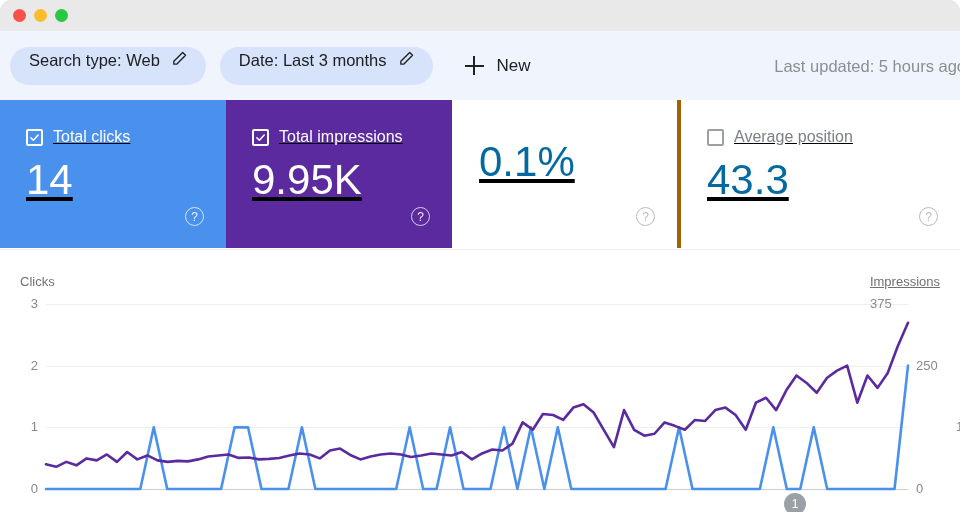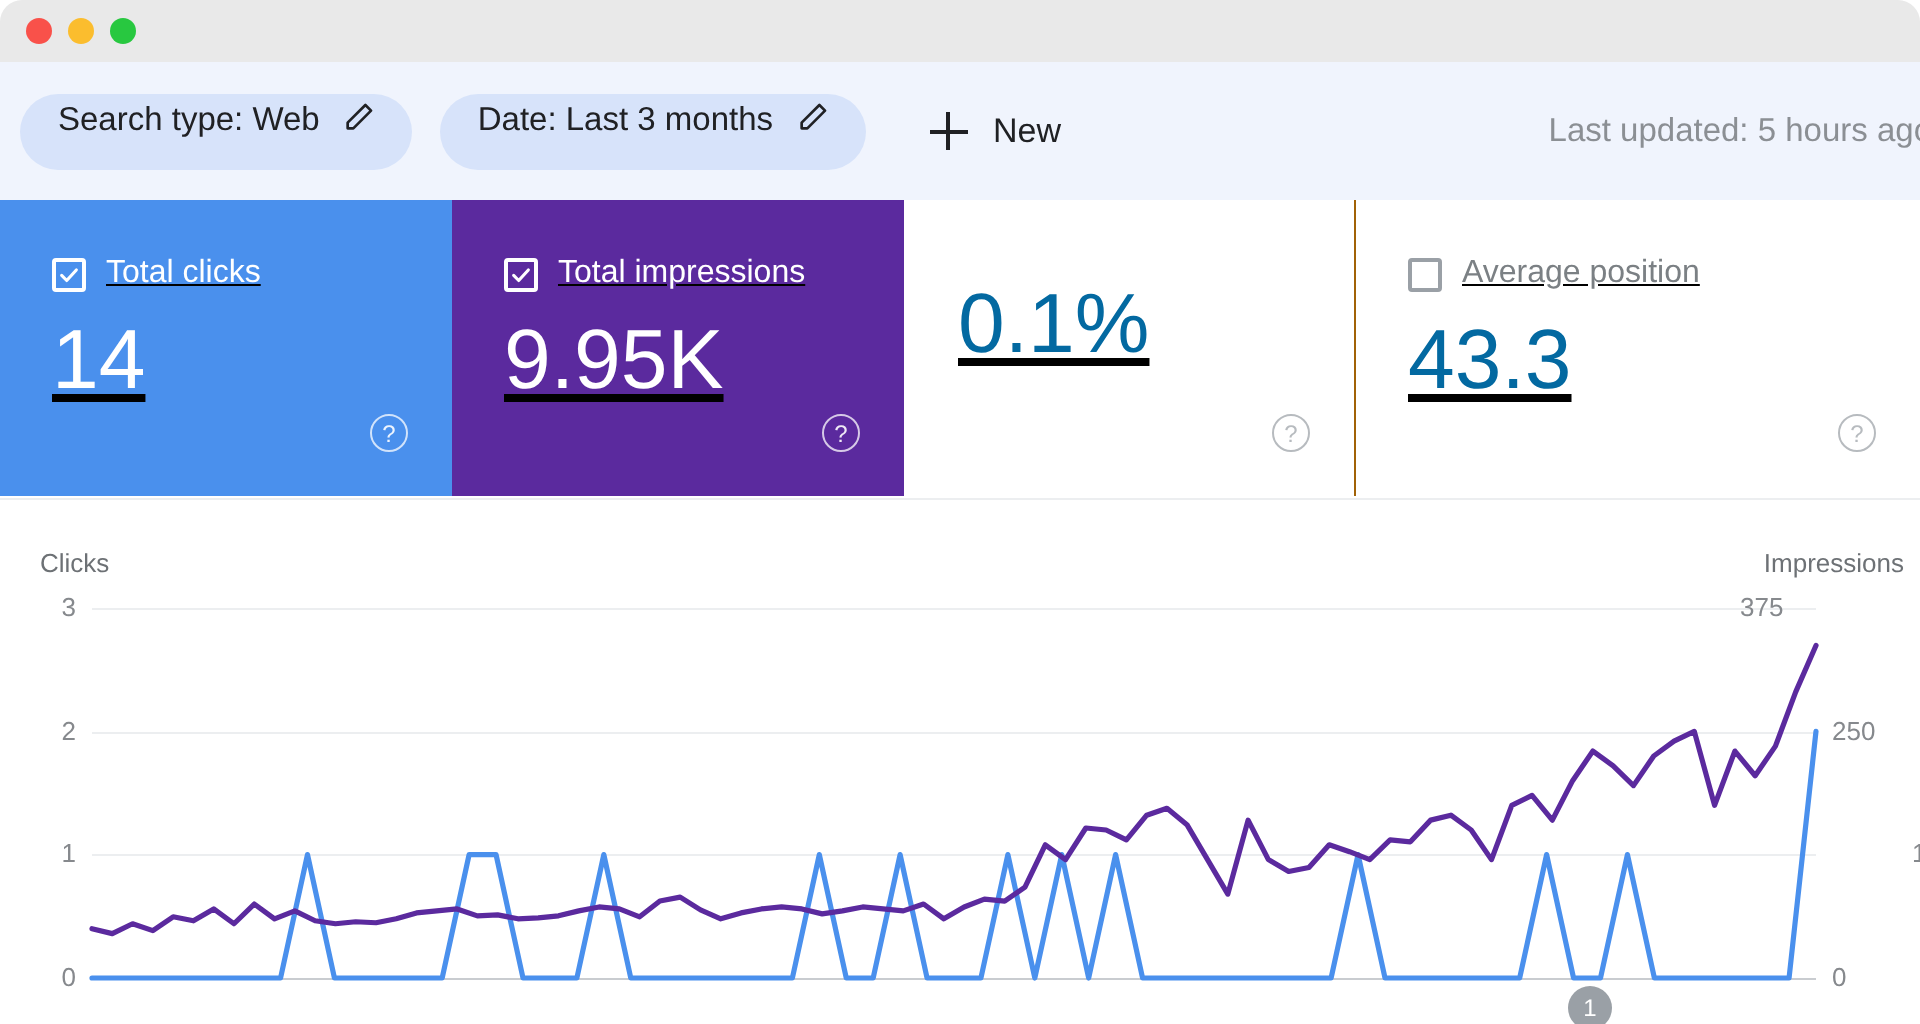--- a/index.html
+++ b/index.html
@@ -60,21 +60,21 @@
     display: flex; background: #ffffff;
   }
   .card {
     position: relative; height: 148px; padding: 28px 0 0 26px;
     flex: 0 0 auto;
     text-decoration: underline;
   }
   .card.clicks      { width: 226px; background: #4a90ed; }
   .card.impressions { width: 226px; background: #5b2a9e; }
   .card.ctr         { width: 225px; background: #ffffff; }
-  .card.position    { width: 283px; background: #ffffff; border-left: 1px solid #a16207; }
+  .card.position    { width: 283px; background: #ffffff; border-left: 4px solid #a16207; }
   .card.ctr { border-left: 1px solid #ffffff; }
   .card-head { display: flex; align-items: center; gap: 10px; }
   .cbox {
     width: 17px; height: 17px; border-radius: 2px;
     border: 2px solid #ffffff; display: flex;
     align-items: center; justify-content: center; flex: 0 0 auto;
   }
   .cbox.off { border-color: #9aa0a6; }
   .check { display: block; }
   .card-label { font-size: 16px; color: #ffffff; white-space: nowrap; }
@@ -101,21 +101,21 @@
 
   
   .chart-panel {
     position: absolute; left: 0; top: 249px; width: 960px; height: 332px;
     background: #ffffff; border-top: 1px solid #eceef0; padding-left: 29px;
   }
   .axis-title {
     position: absolute; font-size: 13px; color: #6d7175; white-space: nowrap;
   }
   .axis-title.left  { left: 20px; top: 273px; }
-  .axis-title.right { right: 8px;  top: 273px; }
+  .axis-title.right { right: 20px;  top: 273px; text-decoration: underline; }
   .tick {
     position: absolute; font-size: 13px; color: #86898d;
     width: 34px; text-align: right;
   }
   .tick.left  { left: 4px; }
   .tick.right { right: 0px; text-align: left; width: 40px; }
   .gridline {
     position: absolute; left: 46px; width: 862px; height: 1px;
     background: #eceef0;
   }

